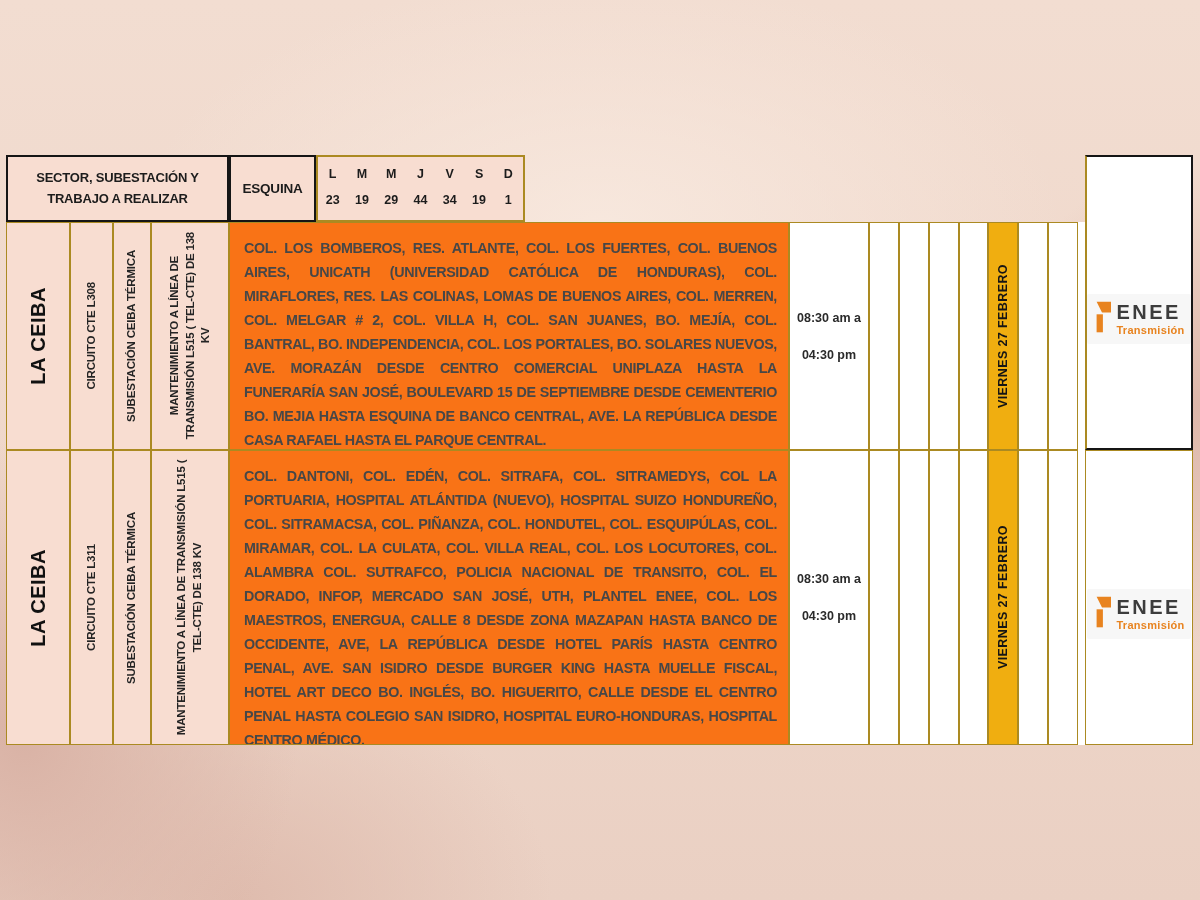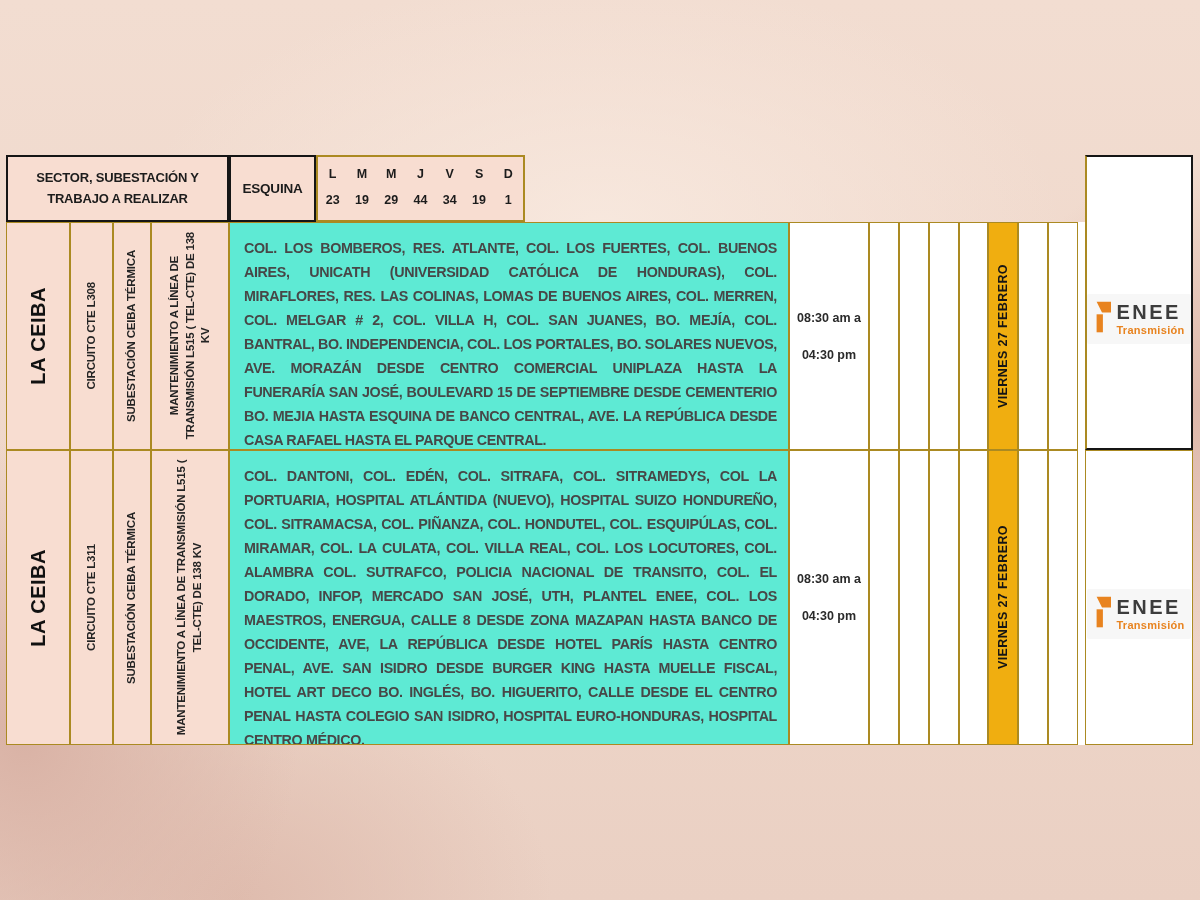--- a/index.html
+++ b/index.html
@@ -56,21 +56,21 @@
   .cell{border:1.5px solid var(--gold);}
   .pinkcell{background:var(--pink);display:flex;align-items:center;justify-content:center;overflow:hidden;}
   .c1{width:64px;} .c2{width:43px;} .c3{width:38px;} .c4{width:78px;}
   .vtext{
     writing-mode:vertical-rl;transform:rotate(180deg);
     text-align:center;white-space:normal;max-height:97%;
   }
   .sector-name{font-size:20px;font-weight:bold;color:#111;letter-spacing:0.5px;}
   .vsmall{font-size:11.5px;font-weight:bold;color:#242424;line-height:1.35;letter-spacing:-0.2px;}
   .zcell{
-    width:560px;background:#5eead4;padding:13px 11px 6px 14px;
+    width:560px;background:#f97316;padding:13px 11px 6px 14px;
     font-size:14.3px;font-weight:bold;letter-spacing:-0.35px;
     line-height:24px;color:var(--zone-text);text-align:justify;overflow:hidden;
   }
   .hor{
     width:80px;background:#fff;display:flex;flex-direction:column;
     align-items:center;justify-content:center;gap:23px;
     font-weight:bold;font-size:12.5px;color:#2a2a2a;
   }
   .days{width:209px;display:flex;background:#fff;}
   .dcell{flex:1;background:#fff;border:1.5px solid var(--gold);}

